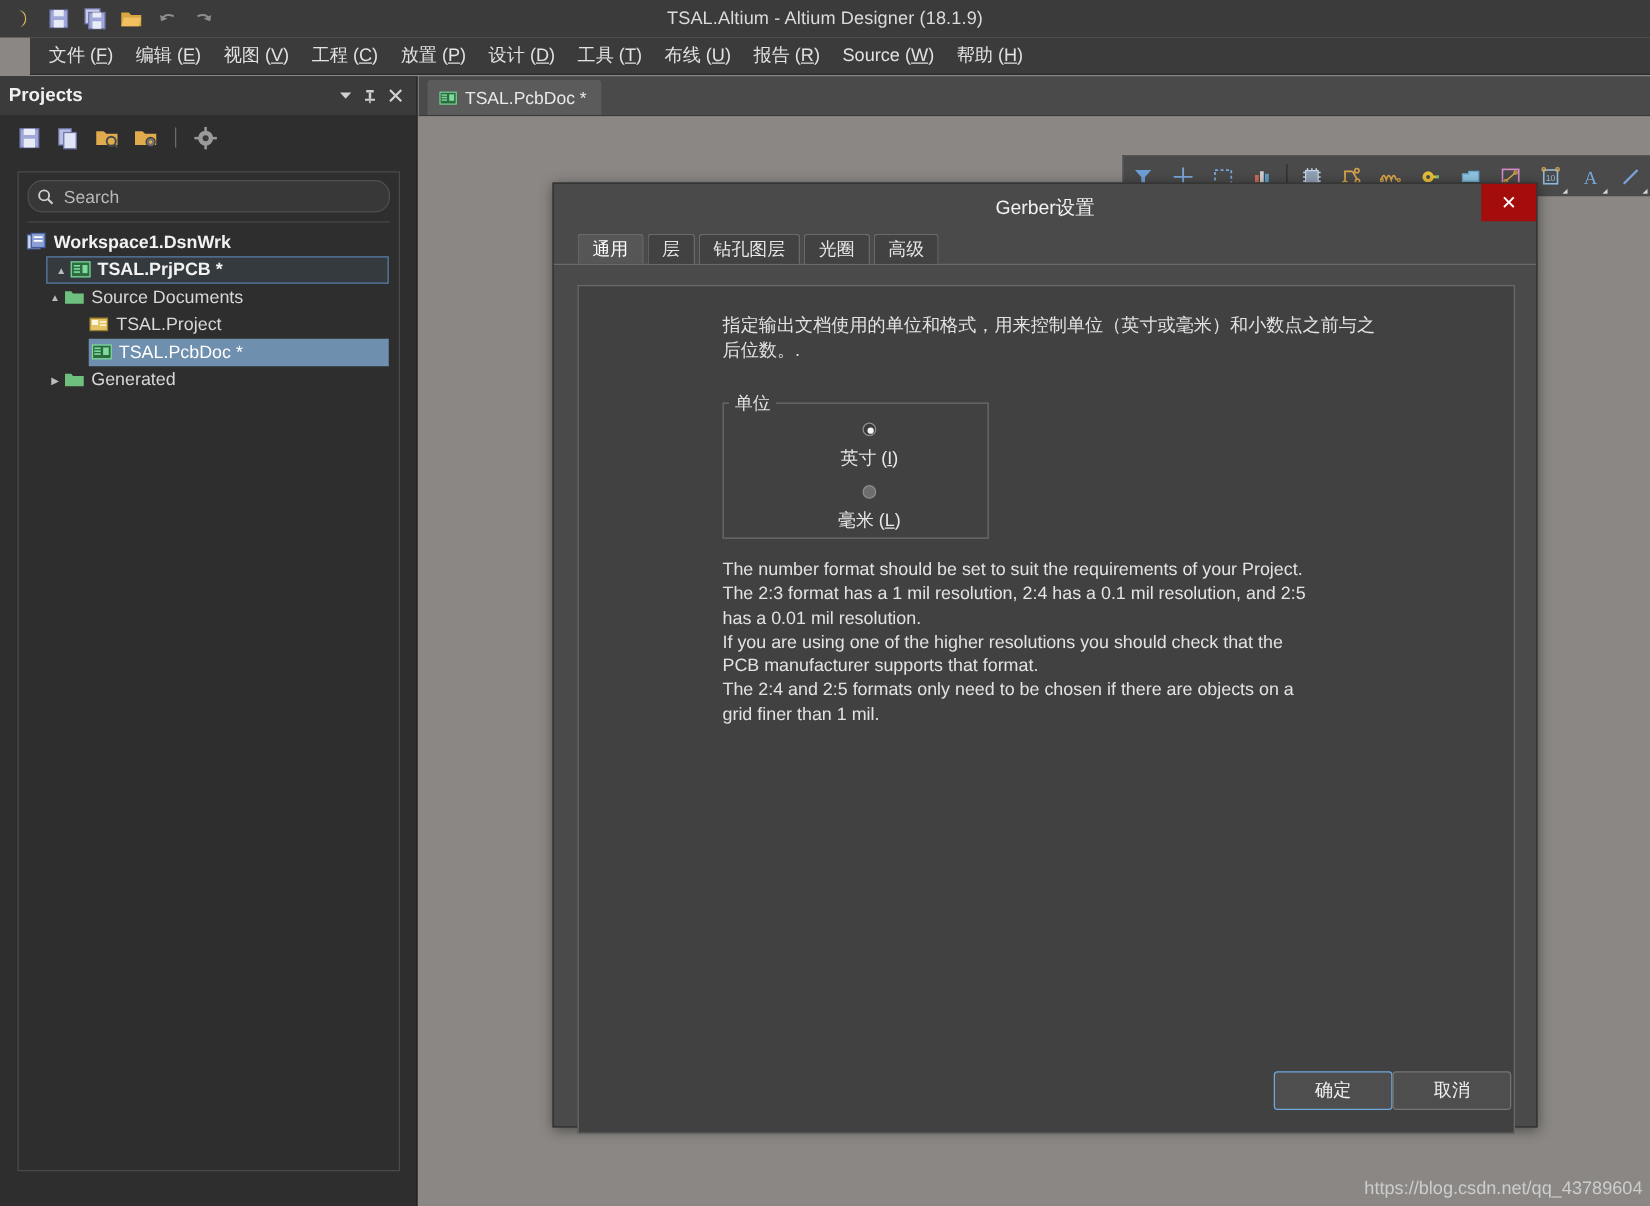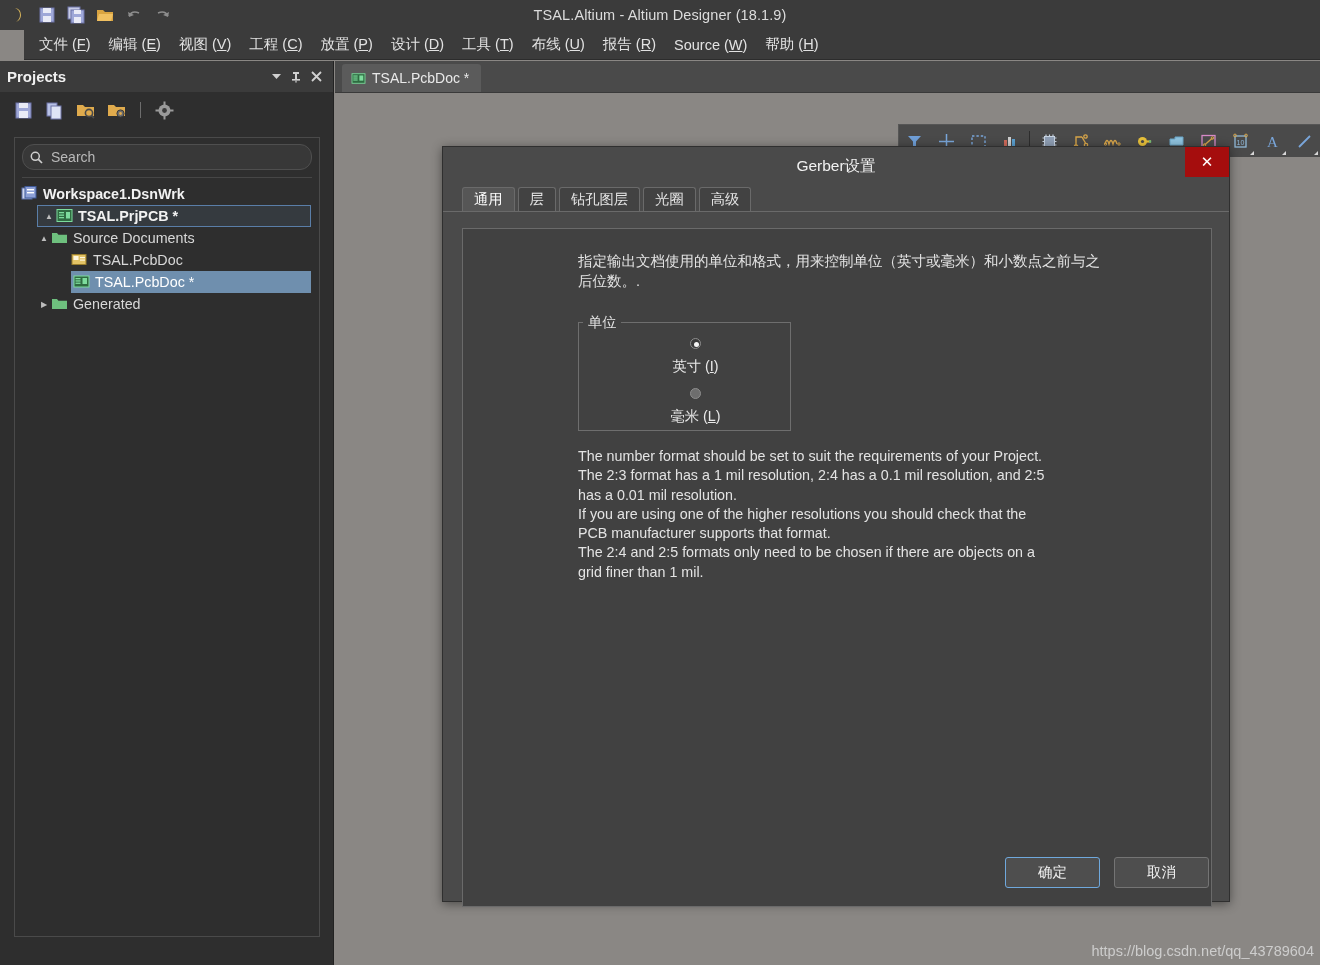--- a/index.html
+++ b/index.html
@@ -182,21 +182,21 @@
   }
   .radio.on { background:#3a3a3a; }
   .rlabel { color:#e8e8e8; font-size:14.3px; }
   .rlabel u { text-decoration: underline; }
   .desc-en {
     color:#e3e3e3; font-size:14.3px; line-height:19.3px;
     width: 480px; margin: 16px 0 0 97px;
   }
   #dlg-footer {
     position:absolute; left:0; bottom:0; width:788px; height:58px;
-    display:flex; align-items:center; justify-content:flex-end; gap:14px; padding-right:22px;
+    display:flex; align-items:center; justify-content:flex-end; padding-right:22px;
   }
   .dbtn {
     width:95px; height:31px; background:#4e4e4e; color:#f0f0f0;
     border:1px solid #747474; border-radius:3px;
     font-size:14.5px; font-family:"Liberation Sans", sans-serif;
     display:flex; align-items:center; justify-content:center;
   }
   .dbtn.primary { border-color:#6fa8dc; }
 </style>
 </head>
@@ -382,21 +382,21 @@
 
       <div class="trow lvl3" style="padding-left:56px;">
         <span class="tico">
           <svg width="17" height="15" viewBox="0 0 17 15">
               <rect x="1" y="2.5" width="14" height="10" fill="#e3c366" stroke="#9a7e2d"></rect>
               <rect x="2.5" y="4" width="5" height="4" fill="#fdf6df"></rect>
               <rect x="9" y="5" width="5" height="1.2" fill="#fdf6df"></rect>
               <rect x="9" y="7.5" width="5" height="1.2" fill="#fdf6df"></rect>
             </svg>
         </span>
-        <span>TSAL.PcbDoc</span>
+        <span>TSAL.Project</span>
       </div>
 
       <div class="trow selected-fill">
         <span class="tico">
           <svg width="17" height="15" viewBox="0 0 17 15">
               <rect x="1" y="2" width="15" height="11" fill="#2f6b41" stroke="#7ddc9d"></rect>
               <g fill="#7ddc9d">
                 <rect x="2.5" y="4" width="5" height="1.3"></rect>
                 <rect x="2.5" y="6.3" width="5" height="1.3"></rect>
                 <rect x="2.5" y="8.6" width="5" height="1.3"></rect>

